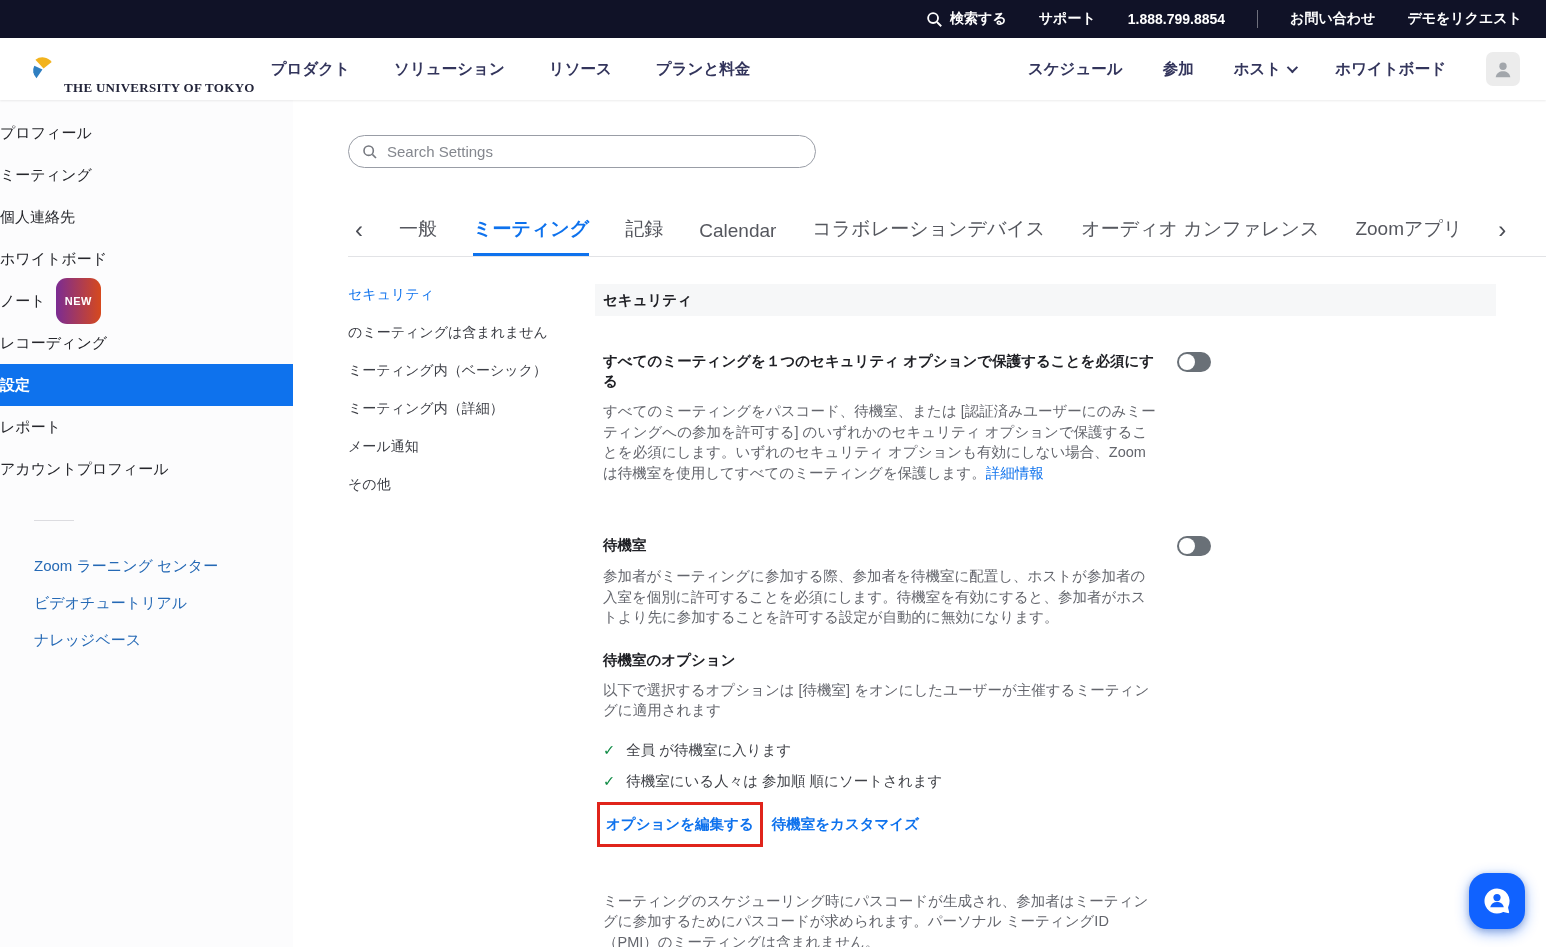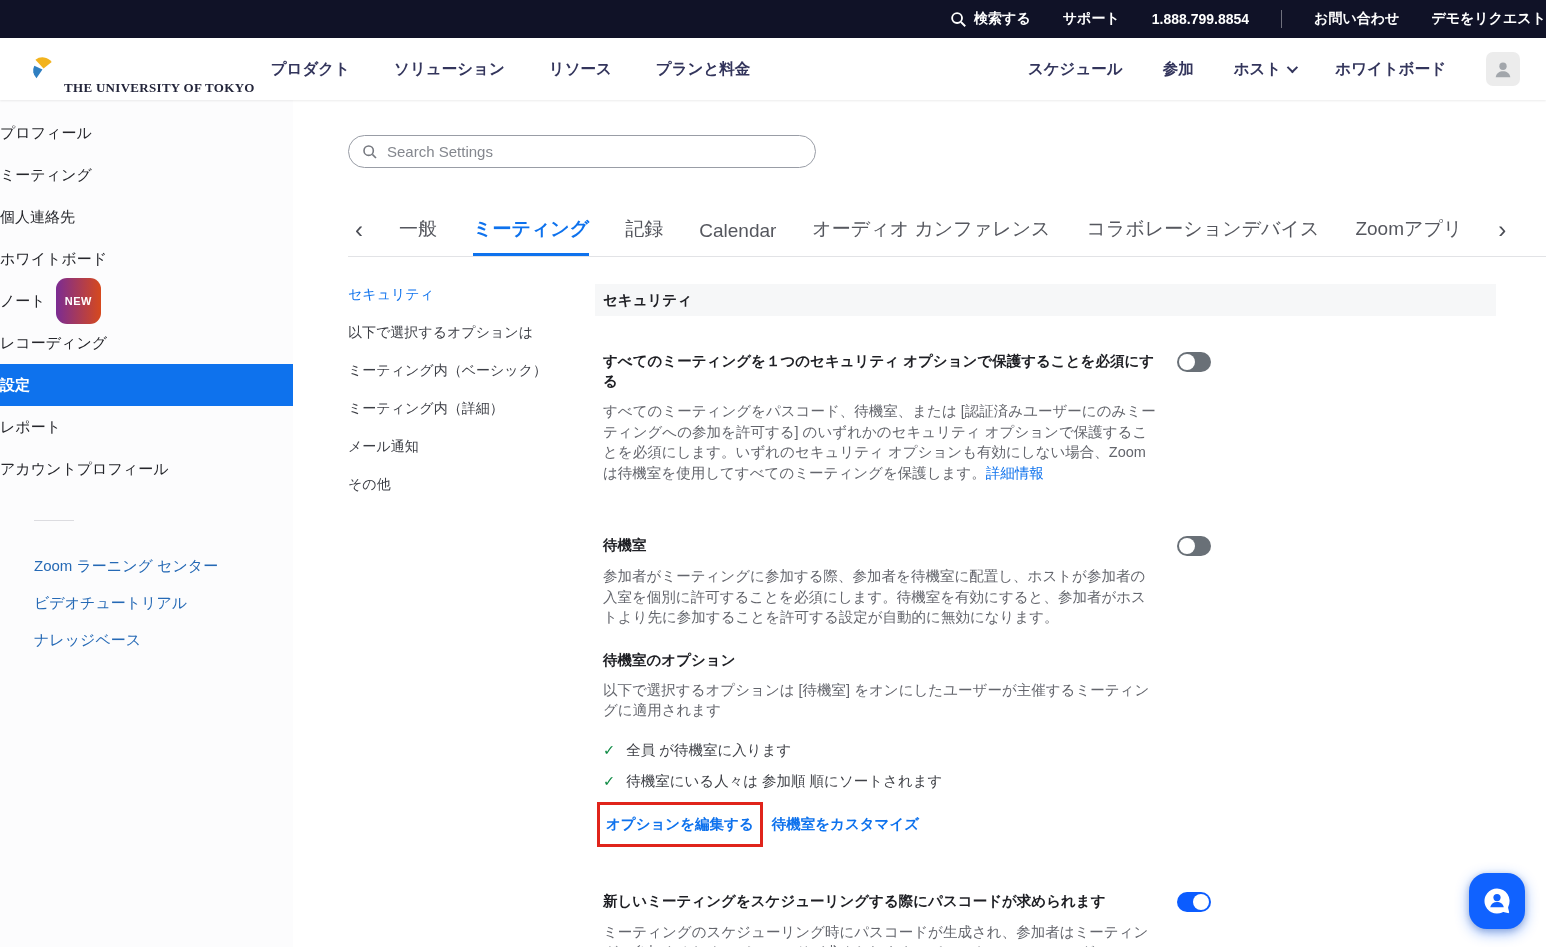--- a/index.html
+++ b/index.html
@@ -6,21 +6,21 @@
   html,body { width:1546px; height:947px; overflow:hidden; }
   body {
     font-family: "Liberation Sans", "DejaVu Sans", sans-serif;
     background:#ffffff; color:#1e1f24; position:relative;
   }
 
   
   .topbar {
     height:38px; background:#101227; color:#ffffff;
     display:flex; align-items:center; justify-content:flex-end;
-    gap:32px; font-size:14px; font-weight:700;
+    gap:32px; padding-right:24px; font-size:14px; font-weight:700;
   }
   .topbar .tb-item { display:flex; align-items:center; gap:7px; cursor:pointer; }
   .tb-divider { width:1px; height:18px; background:rgba(255,255,255,.4); }
 
   
   .navbar {
     height:62px; background:#ffffff; display:flex; align-items:center;
     padding:0 26px 0 30px; position:relative; z-index:3;
     box-shadow:0 1px 2px rgba(0,0,0,.08);
   }
@@ -211,30 +211,30 @@
         </svg>
       <input type="text" placeholder="Search Settings" style="">
     </div>
 
     <div class="tabs-row">
       <span class="tab-chev">‹</span>
       <span class="tab">一般</span>
       <span class="tab active">ミーティング</span>
       <span class="tab">記録</span>
       <span class="tab">Calendar</span>
+      <span class="tab">コラボレーションデバイス</span>
       <span class="tab">オーディオ カンファレンス</span>
-      <span class="tab">コラボレーションデバイス</span>
       <span class="tab">Zoomアプリ</span>
       <span class="tab-chev right">›</span>
     </div>
 
     <div class="body-row">
       <div class="subnav">
         <div class="subnav-item active">セキュリティ</div>
-        <div class="subnav-item">以下で選択するオプションは</div>
+        <div class="subnav-item">のミーティングは含まれません</div>
         <div class="subnav-item">ミーティング内（ベーシック）</div>
         <div class="subnav-item">ミーティング内（詳細）</div>
         <div class="subnav-item">メール通知</div>
         <div class="subnav-item">その他</div>
       </div>
 
       <div class="settings-col">
         <div class="section-header">セキュリティ</div>
 
         <div class="pad blk-1">
@@ -270,26 +270,20 @@
           </div>
           <div class="links-row">
             <span class="red-box">
               <span class="action-link">オプションを編集する</span>
             </span>
             <span class="action-link customize">待機室をカスタマイズ</span>
           </div>
         </div>
 
         <div class="pad">
-          <div class="setting-row">
-            <div class="setting-title">新しいミーティングをスケジューリングする際にパスコードが求められます</div>
-            <div class="toggle on">
-                <div class="knob"></div>
-              </div>
-          </div>
           <div class="setting-desc">ミーティングのスケジューリング時にパスコードが生成され、参加者はミーティングに参加するためにパスコードが求められます。パーソナル ミーティングID（PMI）のミーティングは含まれません。</div>
         </div>
 
       </div>
     </div>
   </div>
 </div>
 
 <div class="chat-fab">
   <svg width="32" height="32" viewBox="0 0 24 24">

